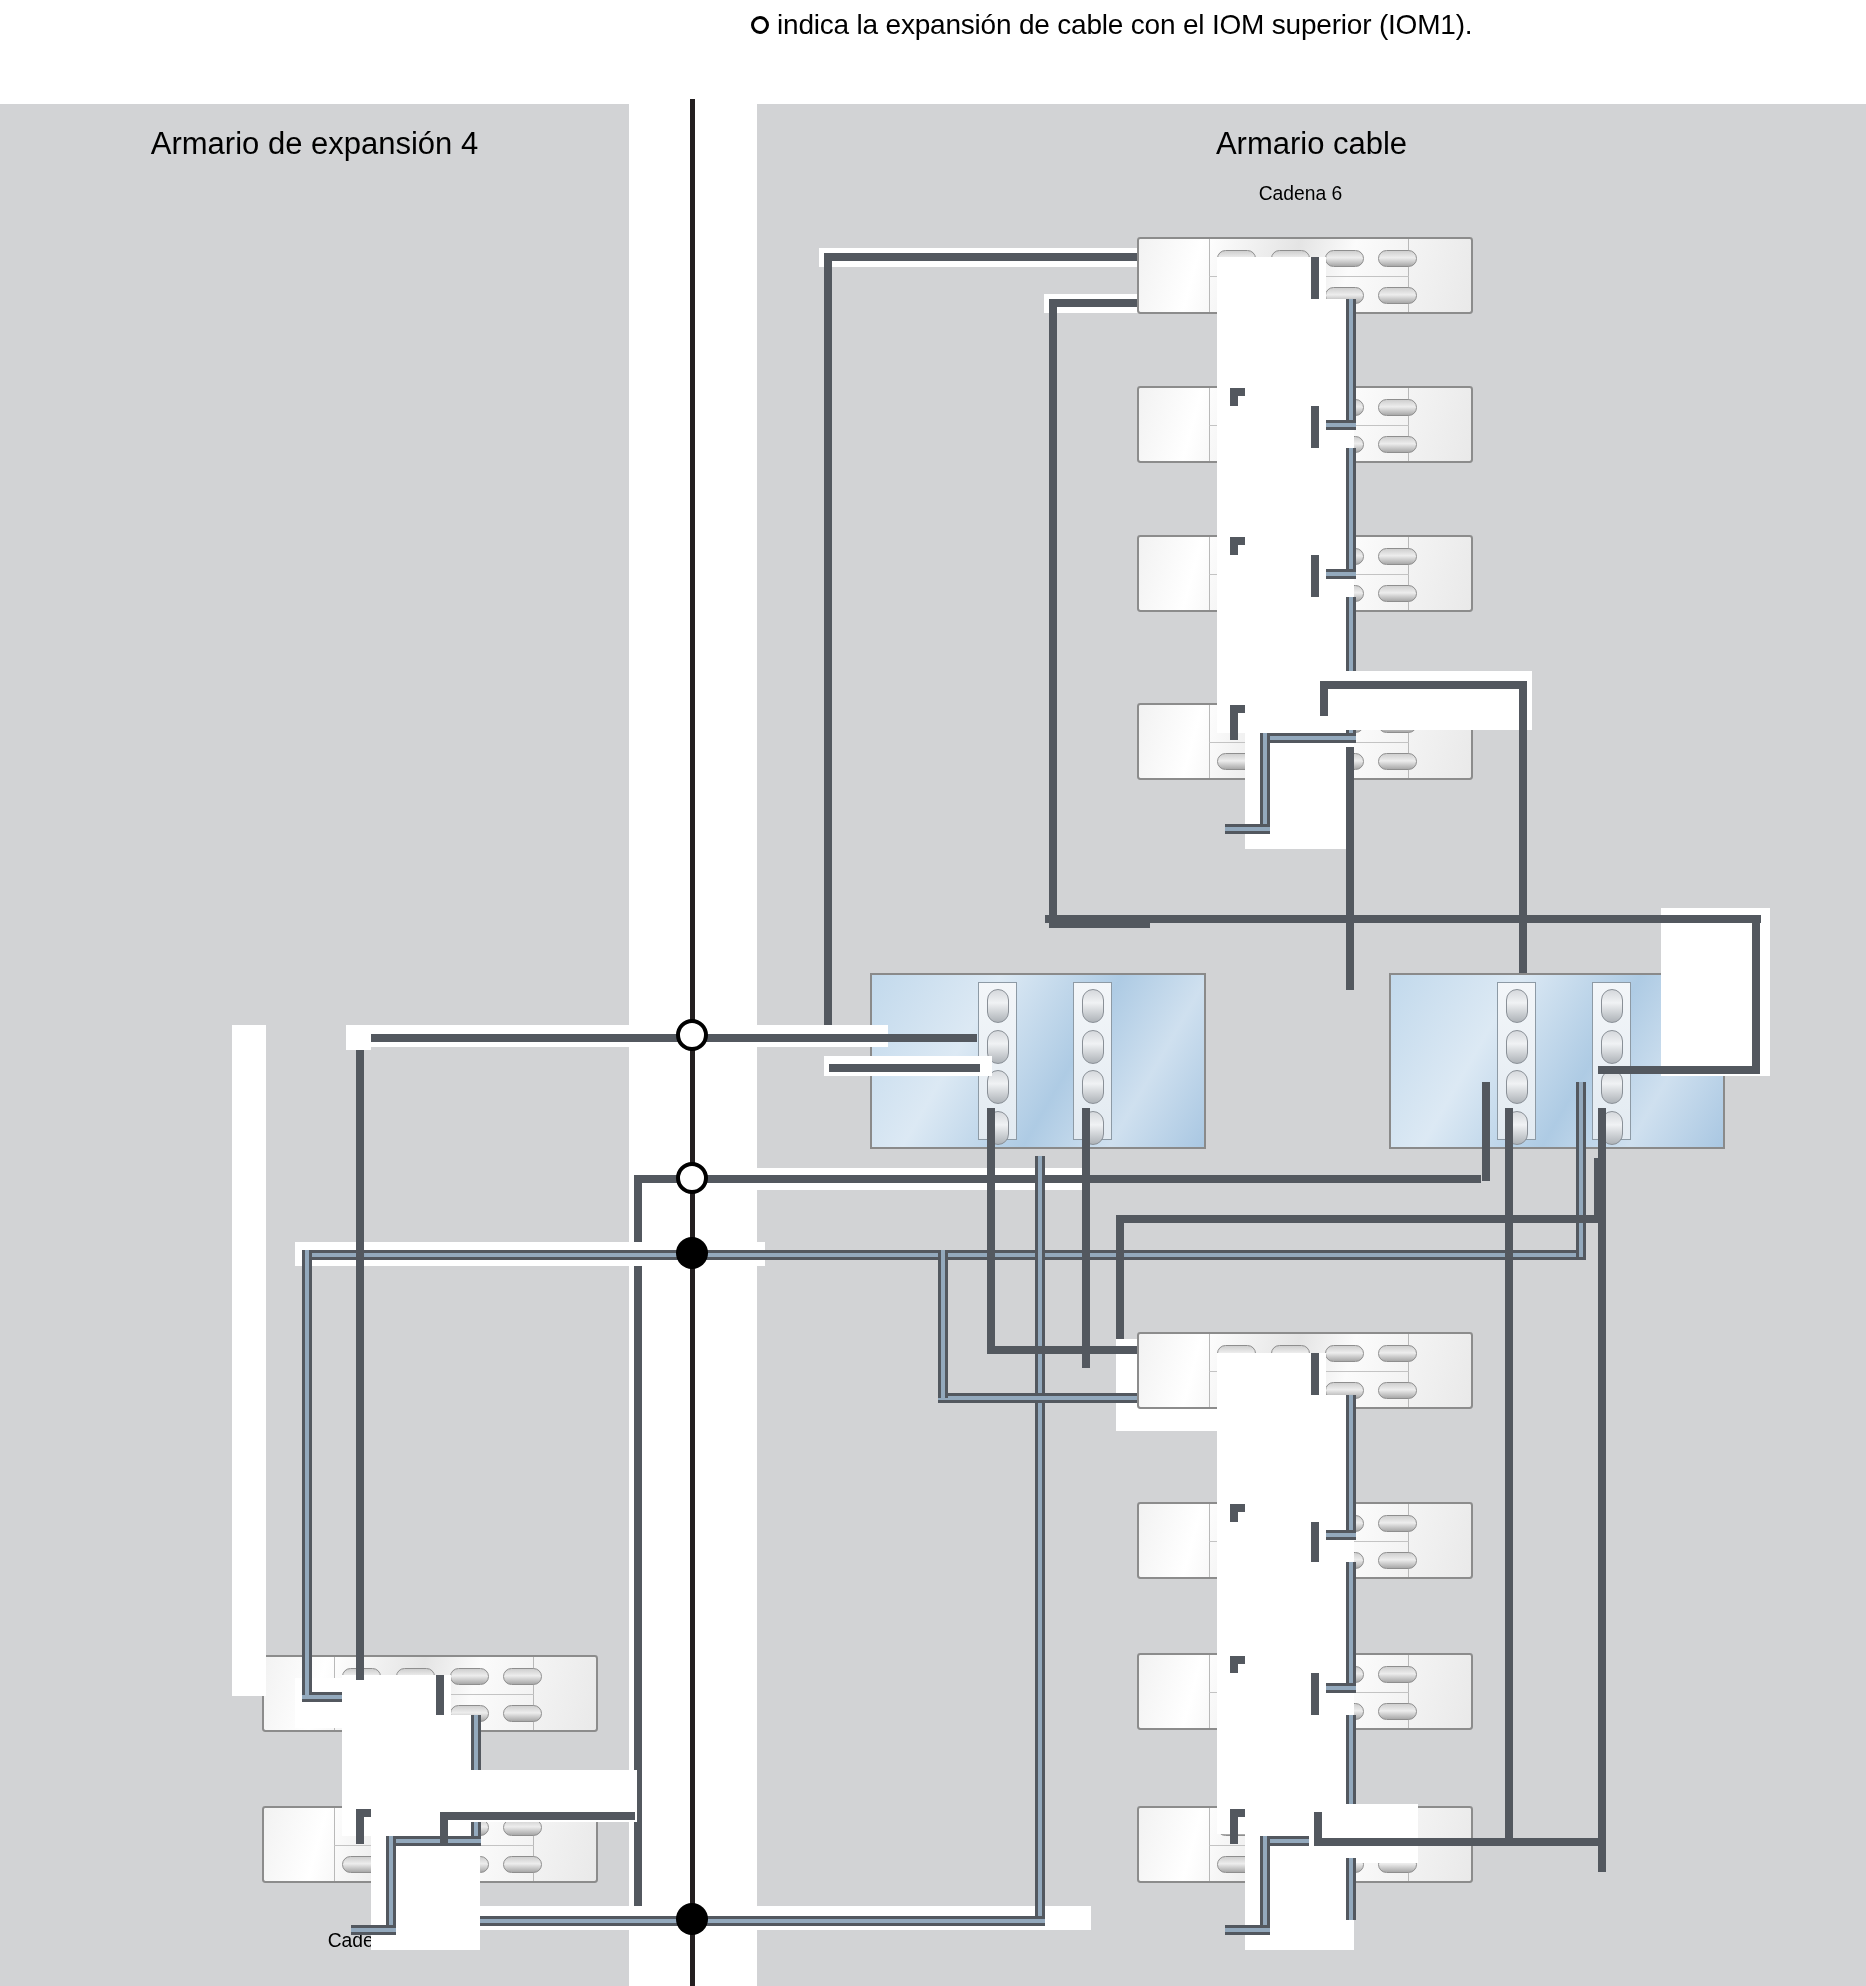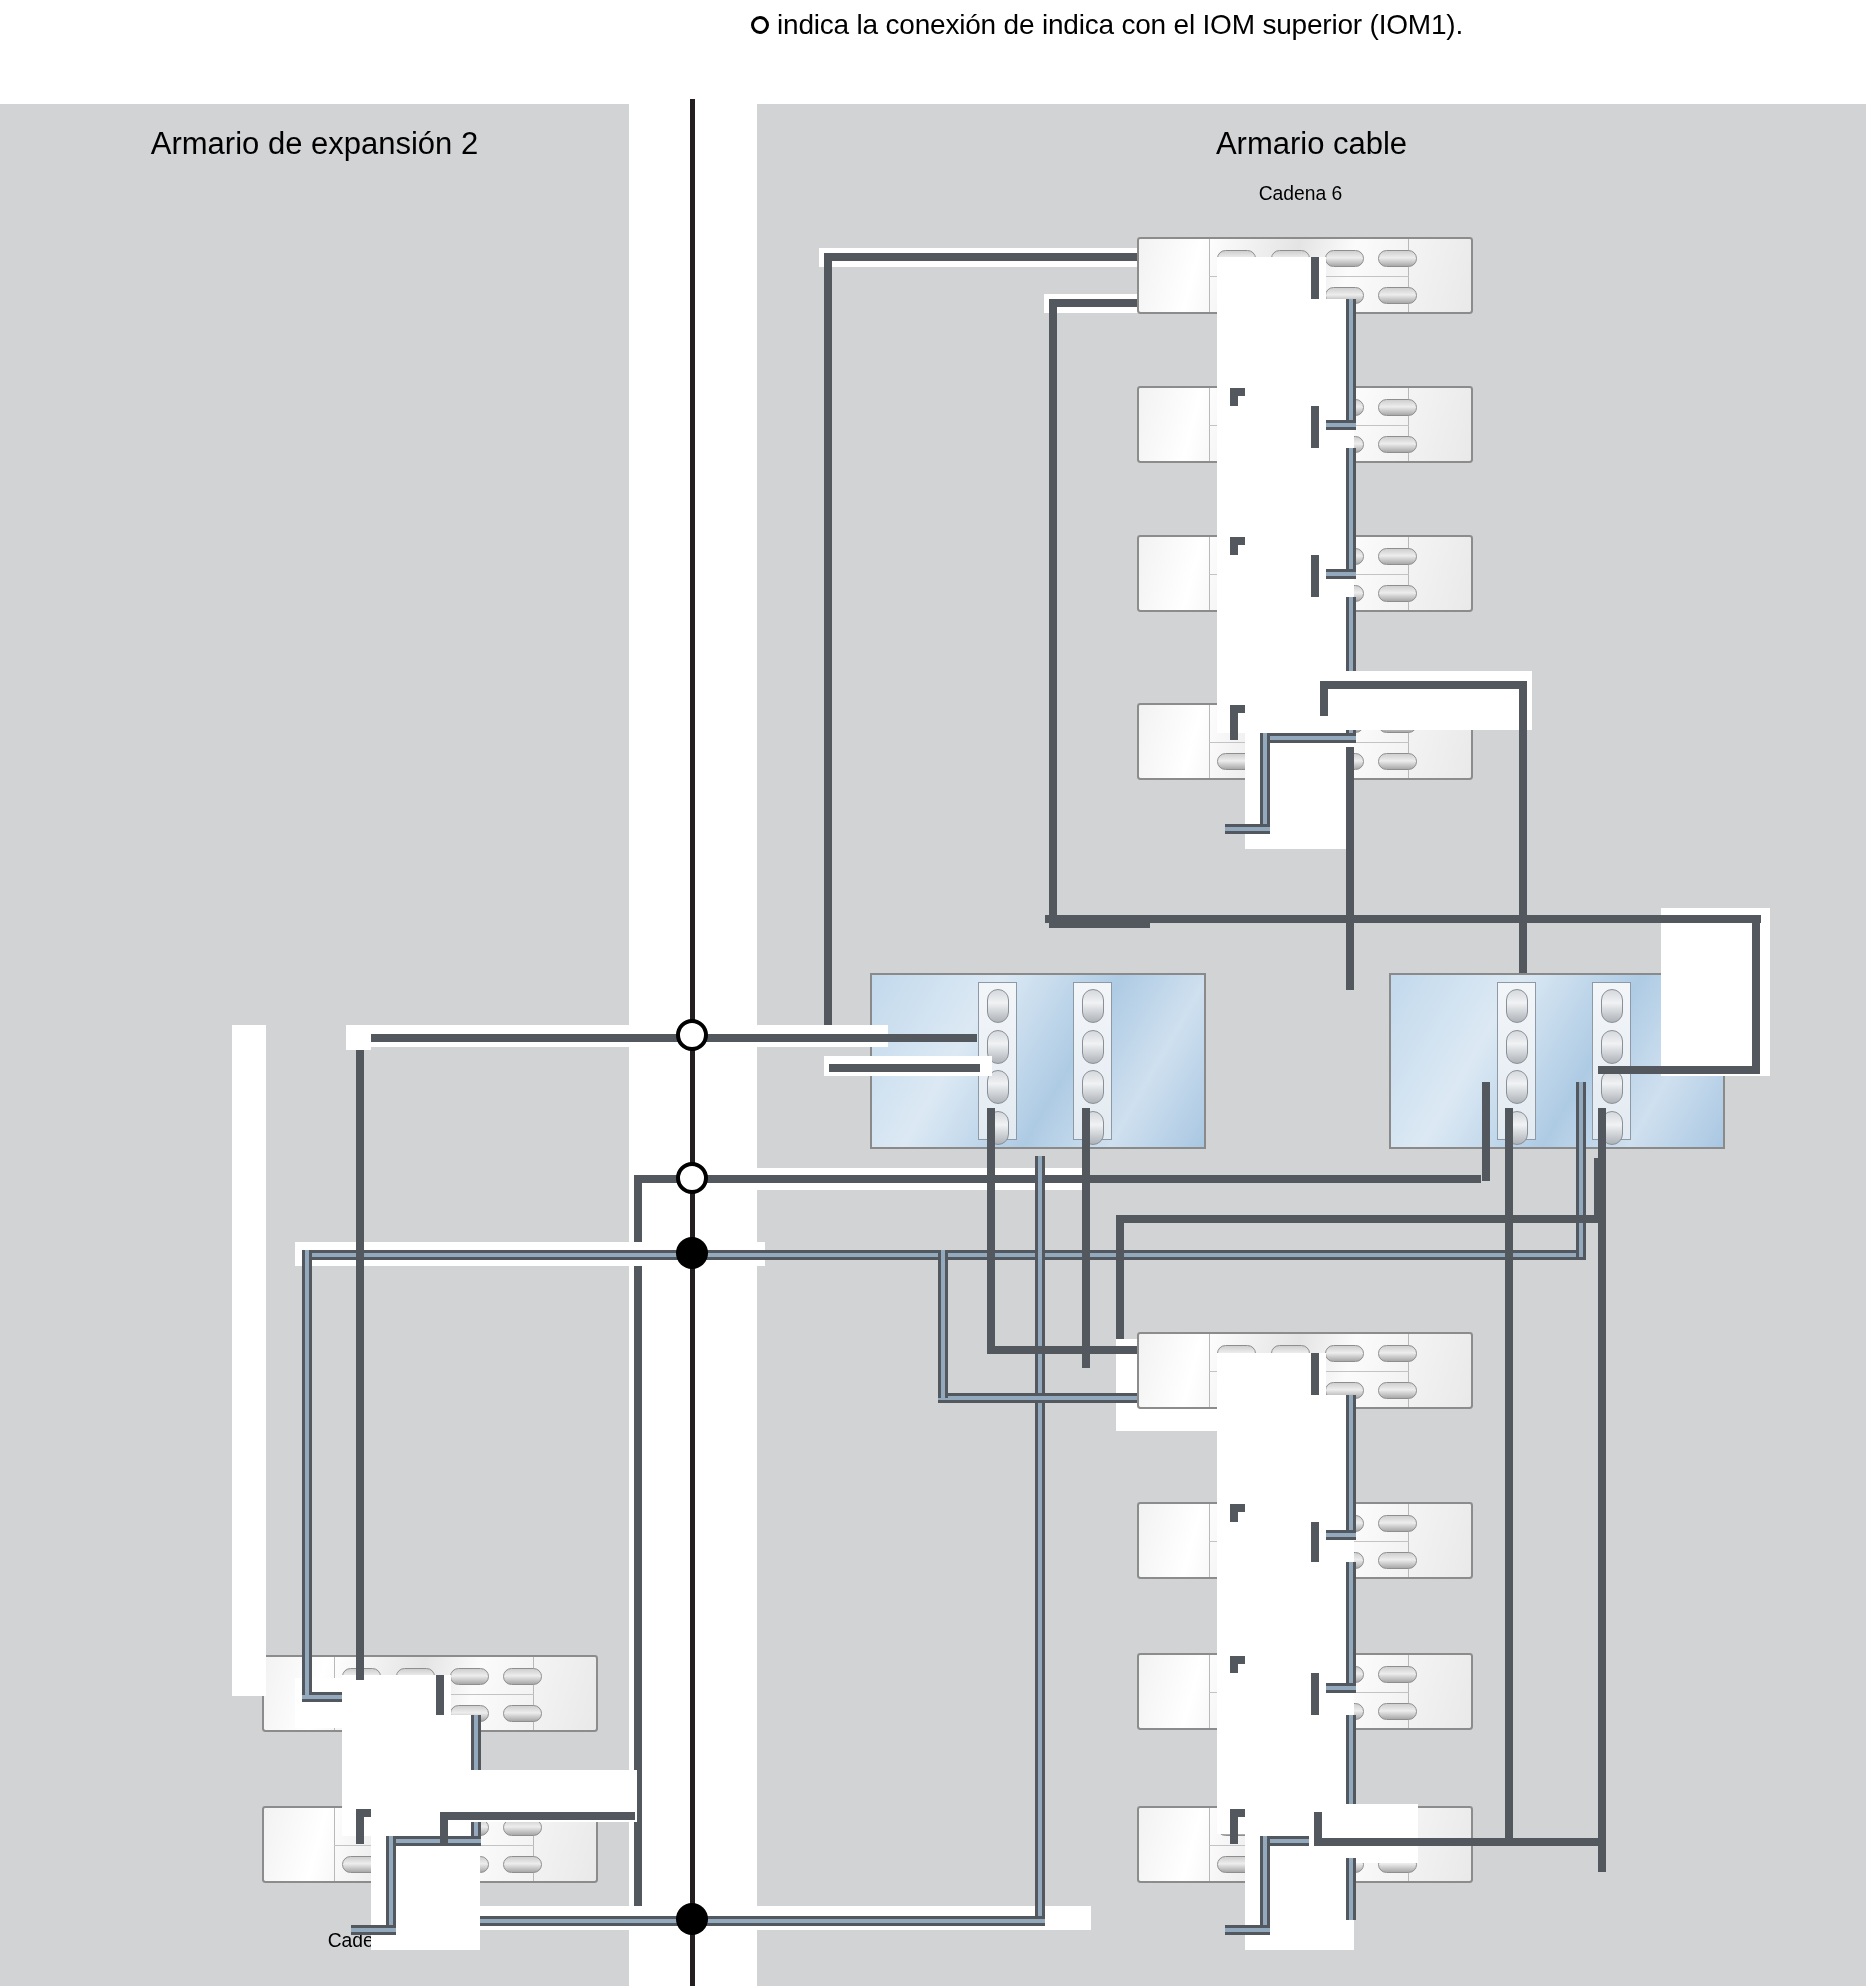--- a/index.html
+++ b/index.html
@@ -61,30 +61,30 @@
 </head>
 <body>
 
 <div id="stage">
 
   <div class="legend" style="left:743px;top:5px;">
     <div class="legend-row">
       <span class="legend-glyph">
           <span class="ring"></span>
         </span>
-      <span class="legend-text">indica la conexión de indica con el IOM superior (IOM1).</span>
+      <span class="legend-text">indica la expansión de cable con el IOM superior (IOM1).</span>
     </div>
   </div>
 
   <div class="panel" style="left:0;top:104px;width:629px;height:1883px;"></div>
   <div class="panel" style="left:757px;top:104px;width:1109px;height:1883px;"></div>
 
   <div class="divider" style="left:690px;top:99px;width:5px;height:1888px;"></div>
 
-  <div class="cab-title" style="left:0;top:126px;width:629px;">Armario de expansión 2</div>
+  <div class="cab-title" style="left:0;top:126px;width:629px;">Armario de expansión 4</div>
   <div class="cab-title" style="left:757px;top:126px;width:1109px;">Armario cable</div>
   <div class="chain-label" style="left:1116px;top:183px;width:369px;">Cadena 6</div>
   <div class="chain-label" style="left:1116px;top:1930px;width:369px;">Cadena 1</div>
   <div class="chain-label" style="left:185px;top:1930px;width:369px;">Cadena 3</div>
 
   <div class="halo" style="left:819px;top:248px;width:352px;height:18.5px;"></div>
   <div class="cab h" style="left:824px;top:253px;width:344px;"></div>
   <div class="cab v" style="left:824px;top:253px;height:782px;"></div>
 
   <div class="halo" style="left:1044px;top:294px;width:134px;height:18.5px;"></div>

